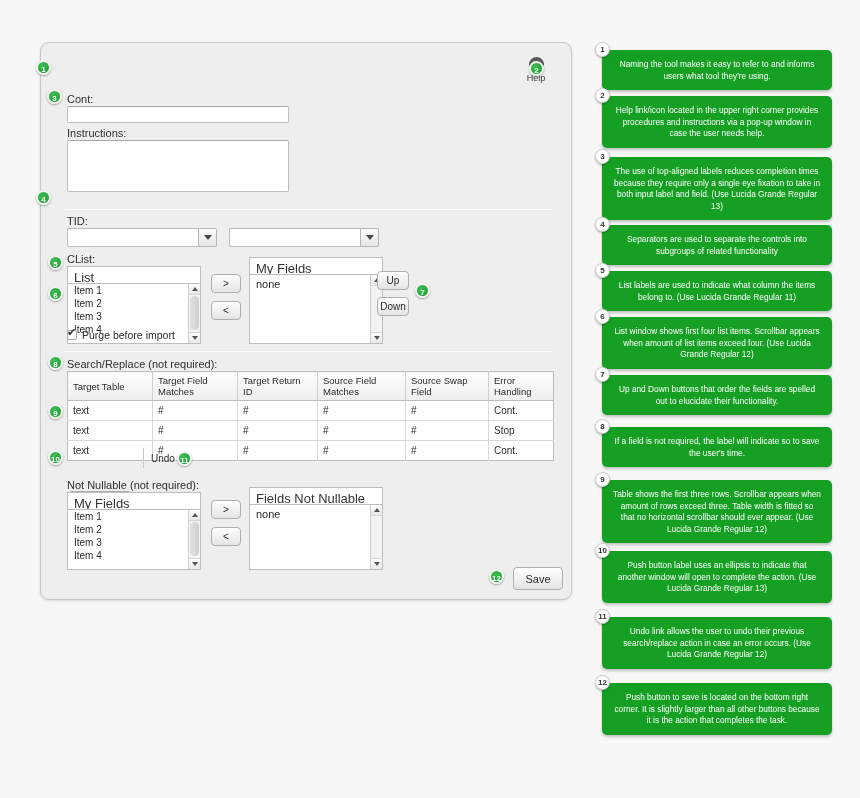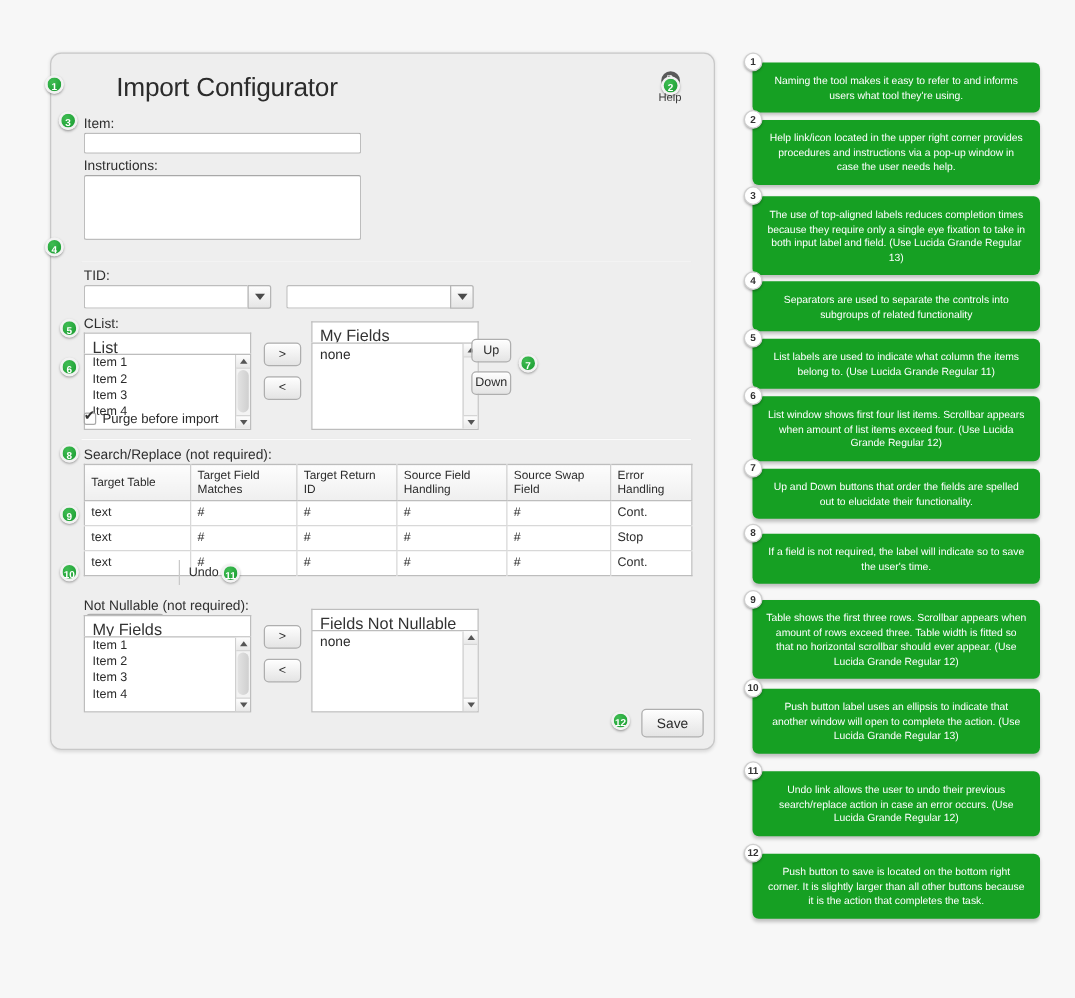--- a/index.html
+++ b/index.html
@@ -166,28 +166,27 @@
     z-index: 6;
   }
 </style>
 </head>
 <body>
 
 <div class="stage">
 
   <div class="panel">
 
-    <div class="panel-title">Import Configurator</div>
 
     <div class="help-block">
       <div class="help-icon">?</div>
       <div class="help-text">Help</div>
     </div>
 
-    <div style="position:absolute;left:26px;top:50px;" class="field-label">Item:</div>
+    <div style="position:absolute;left:26px;top:50px;" class="field-label">Cont:</div>
     <input class="txt-input" style="position: absolute; left: 26px; top: 63px; width: 222px; height: 17px; font-size: 10px; padding: 0px 4px;" value="">
 
     <div class="field-label" style="position:absolute;left:26px;top:84px;">Instructions:</div>
     <textarea class="txt-input" style="position: absolute; left: 26px; top: 97px; width: 222px; height: 52px; font-size: 10px; padding: 3px 4px; resize: none;"></textarea>
 
     <div class="sep" style="top:166px;"></div>
 
     <div class="field-label" style="position:absolute;left:26px;top:172px;">TID:</div>
     <div class="combo" style="left:26px;top:185px;width:150px;">
       <div class="box"></div>
@@ -252,21 +251,21 @@
     <div class="sep" style="top:308px;"></div>
 
     <div class="field-label" style="position:absolute;left:26px;top:315px;">Search/Replace (not required):</div>
 
     <table class="sr" style="left:26px;top:328px;width:487px;">
       <thead>
         <tr>
           <th style="width:85px">Target Table</th>
           <th style="width:85px">Target Field Matches</th>
           <th style="width:80px">Target Return ID</th>
-          <th style="width:88px">Source Field Handling</th>
+          <th style="width:88px">Source Field Matches</th>
           <th style="width:83px">Source Swap Field</th>
           <th>Error Handling</th>
         </tr>
       </thead>
       <tbody>
         <tr>
           <td>text</td>
           <td>#</td>
           <td>#</td>
           <td>#</td>

